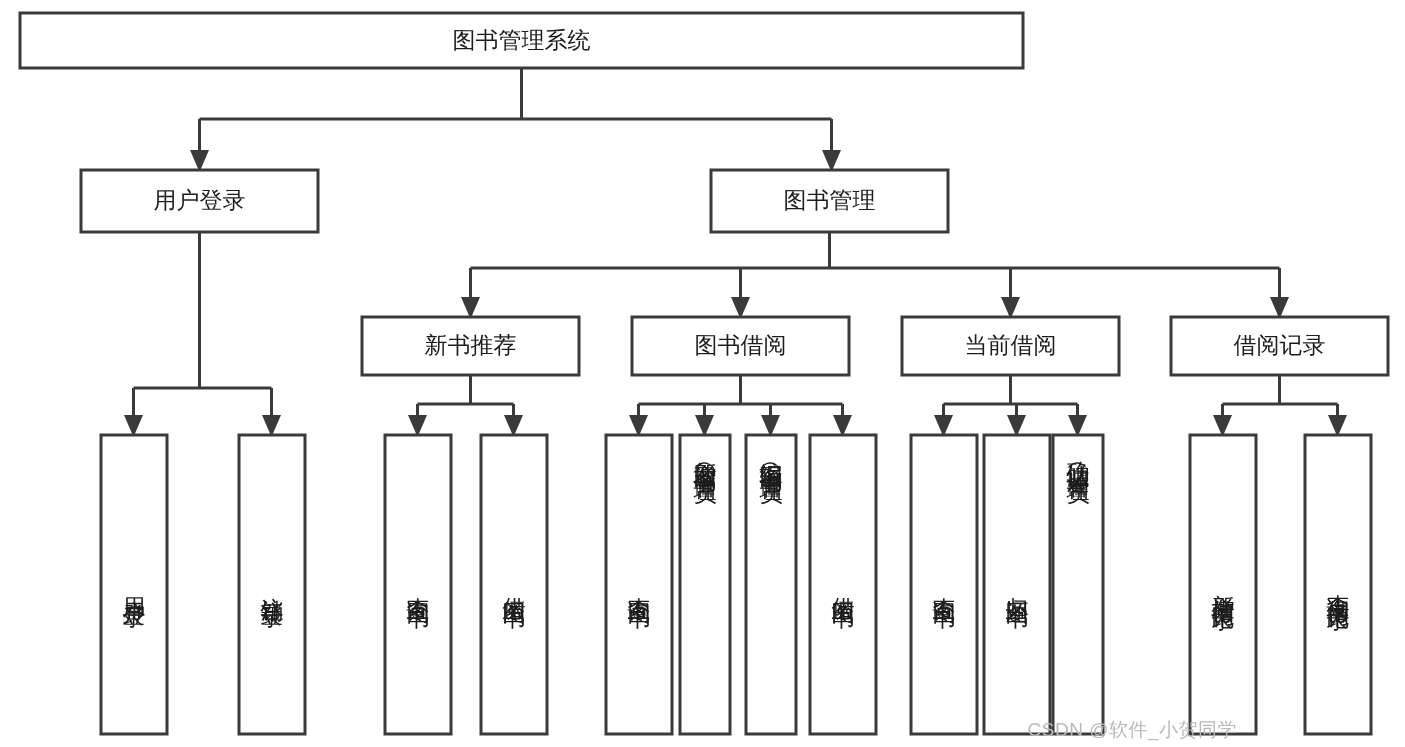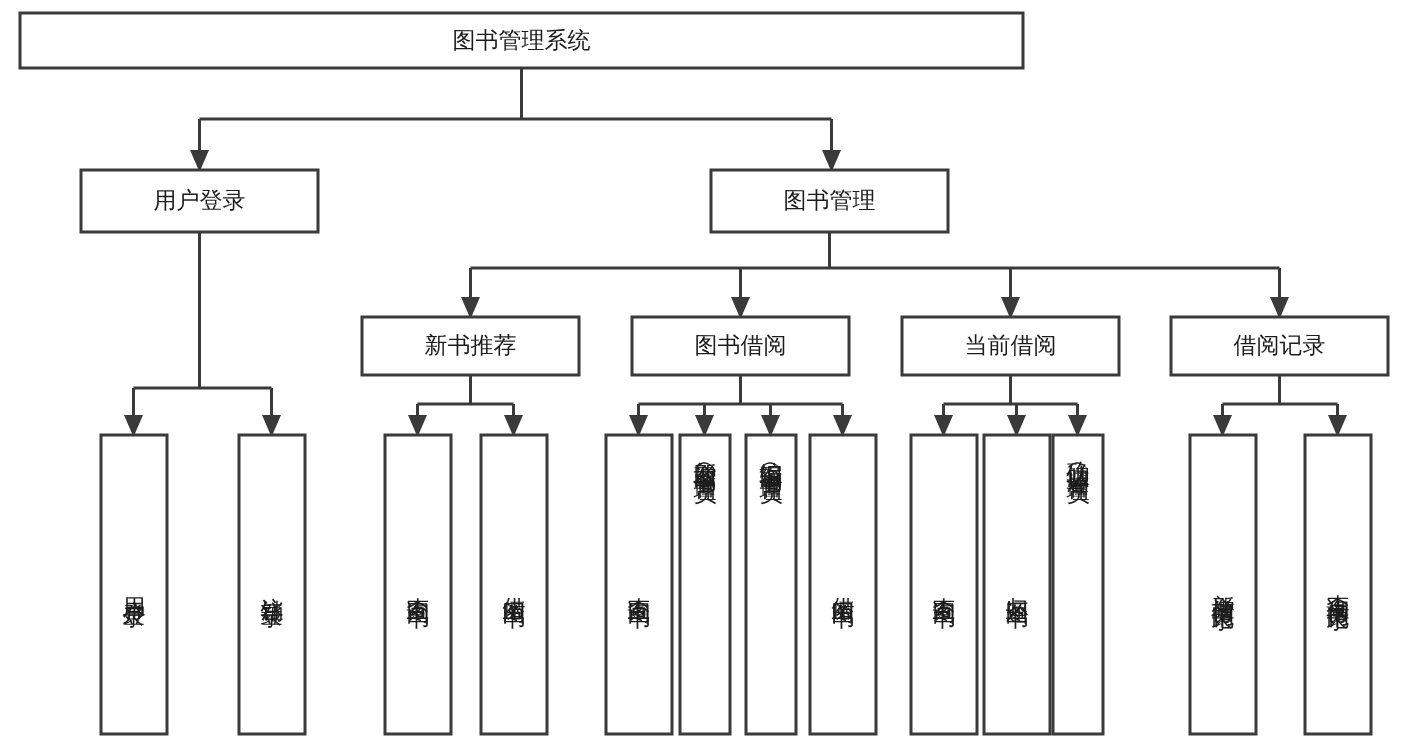--- a/index.html
+++ b/index.html
@@ -231,14 +231,15 @@
   </div>
 
   <div class="v-label-wrap" style="left:1190px; top:435px; width:66px; height:299px;">
     <span class="v-label">新增借阅记录</span>
   </div>
 
   <div class="v-label-wrap" style="left:1305px; top:435px; width:66px; height:299px;">
     <span class="v-label">查询借阅记录</span>
   </div>
 
+  <div class="watermark">CSDN @软件_小贺同学</div>
 
 </div>
 
 </body></html>

